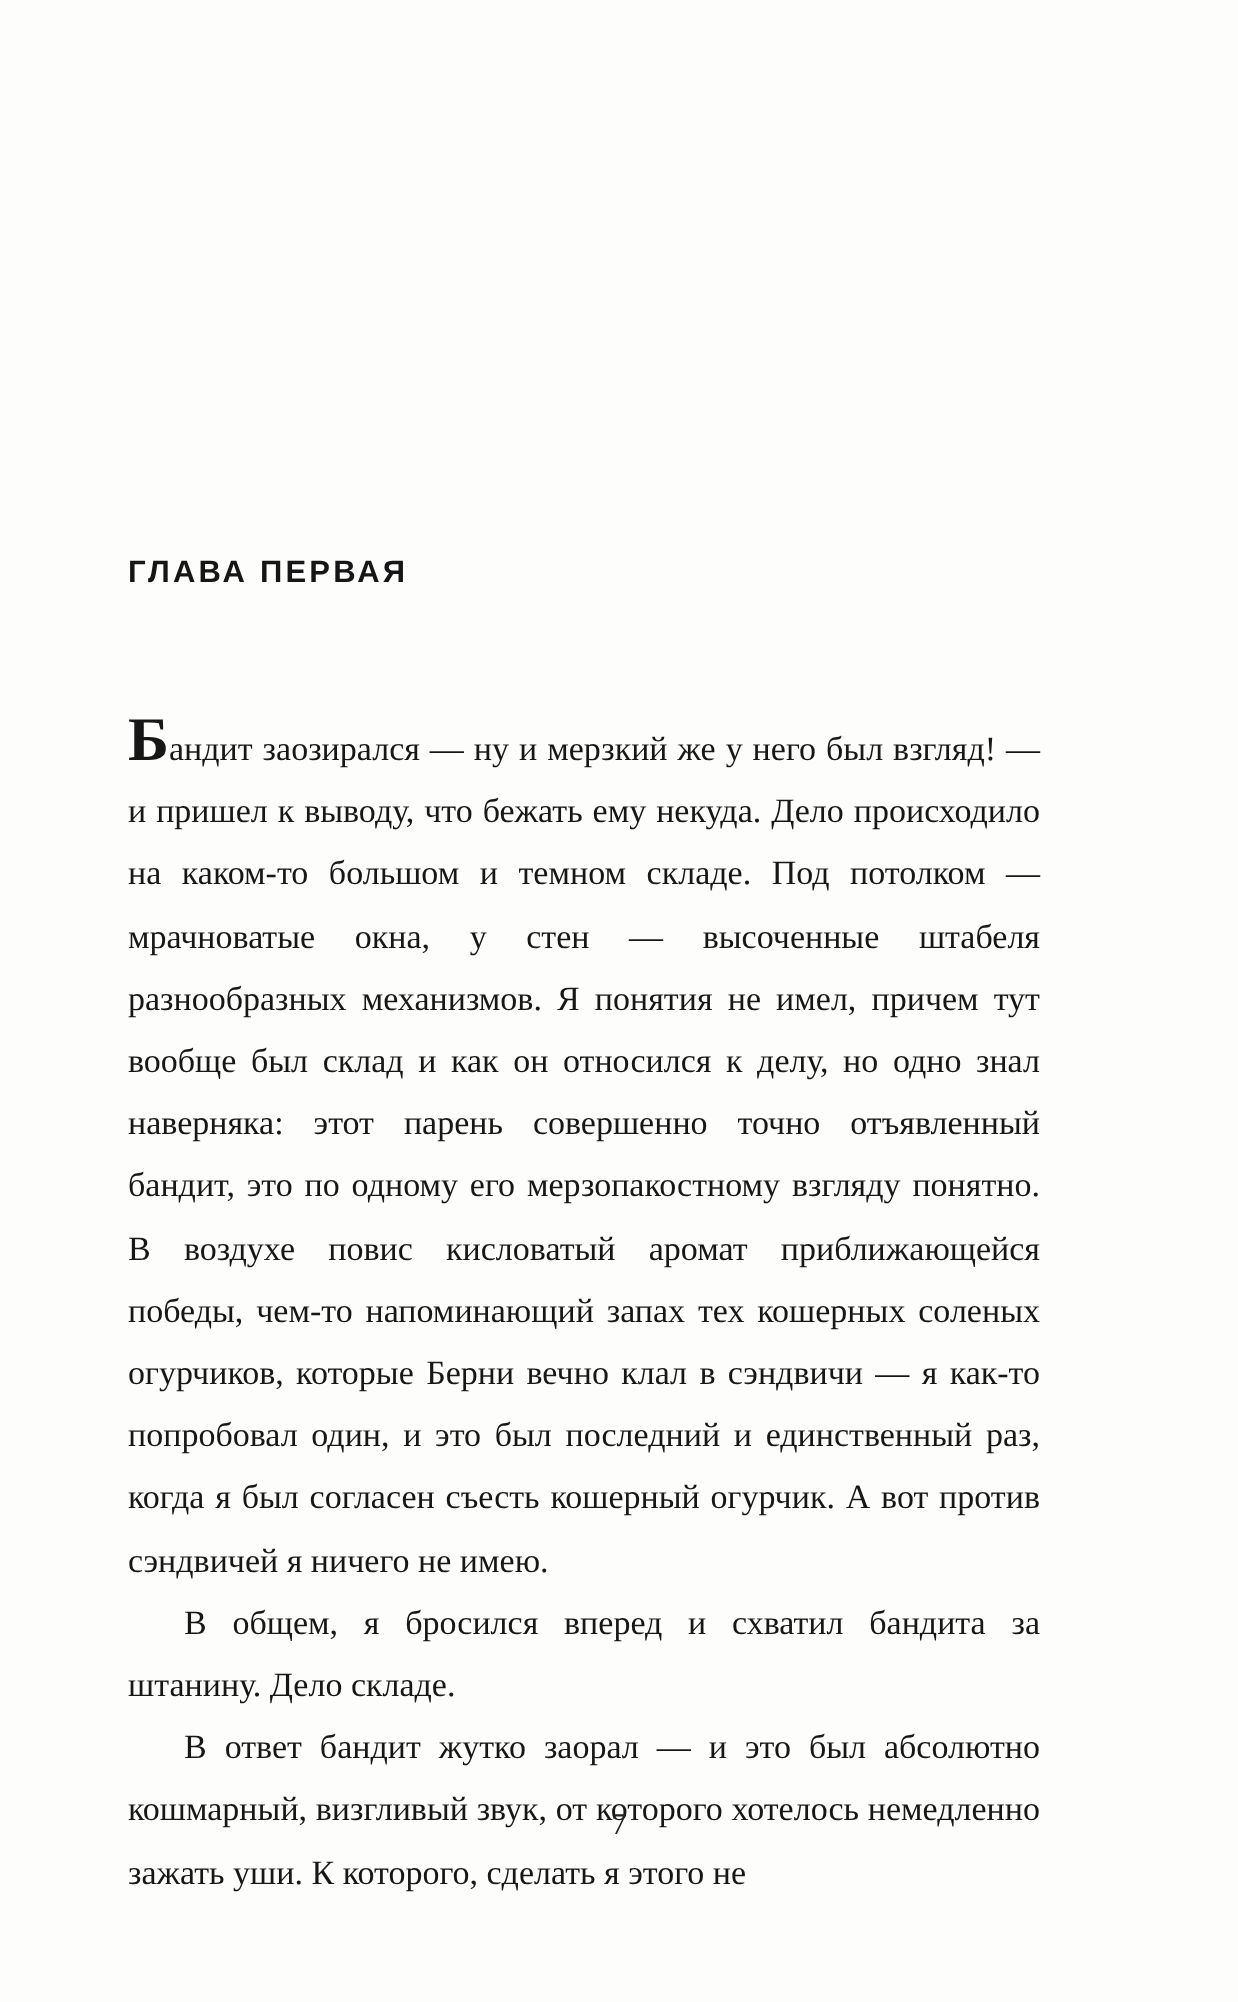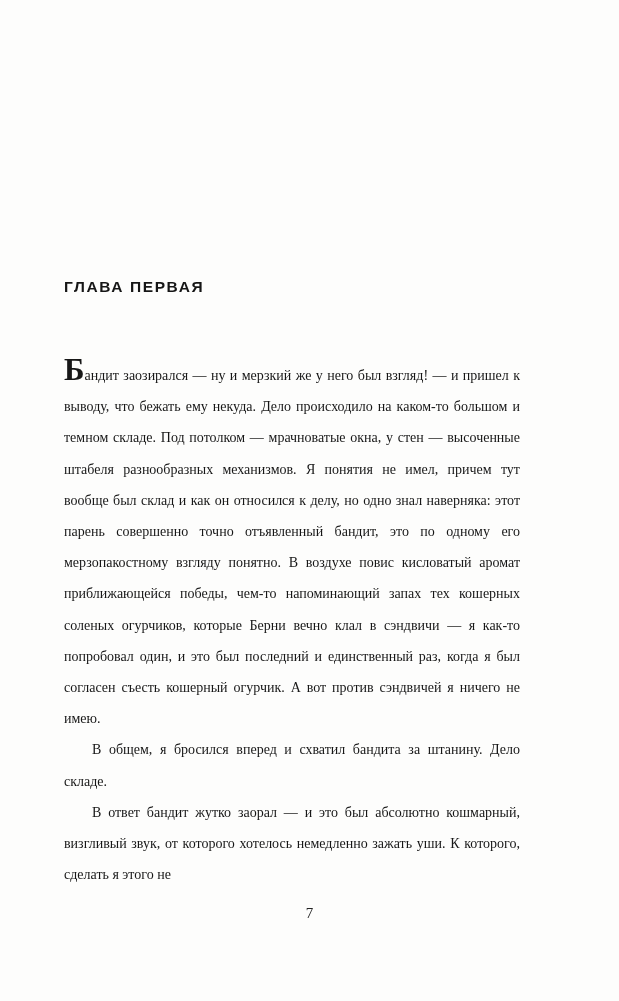--- a/index.html
+++ b/index.html
@@ -31,21 +31,21 @@
     margin-top: 278px;
     font-family: "Liberation Sans", sans-serif;
     font-size: 15.5px;
     letter-spacing: 1.6px;
     font-weight: 600;
     color: #161616;
     text-transform: uppercase;
   }
   .body-text {
     margin-top: 58px;
-    font-size: 14px;
+    font-size: 17px;
     line-height: 31.2px;
     text-align: justify;
     color: #171717;
     hyphens: manual;
   }
   .body-text p {
     margin: 0;
   }
   .body-text p.indent {
     text-indent: 28px;

